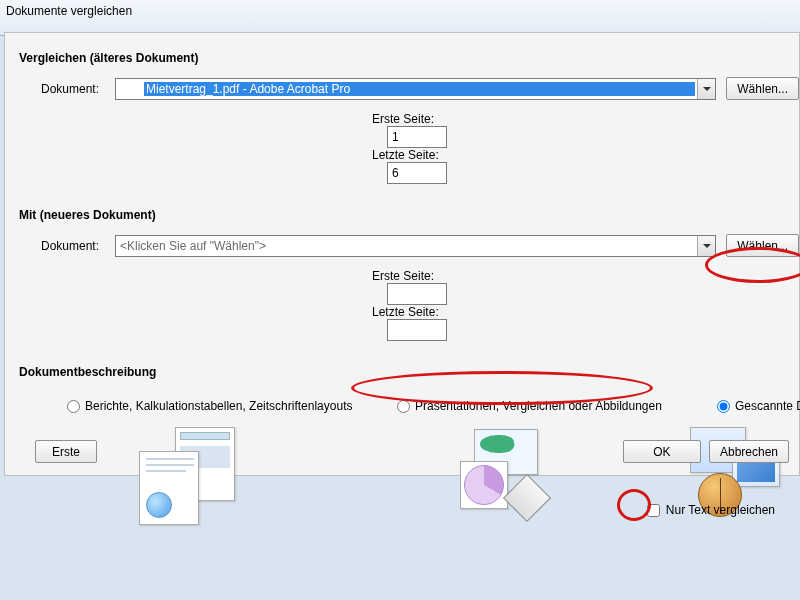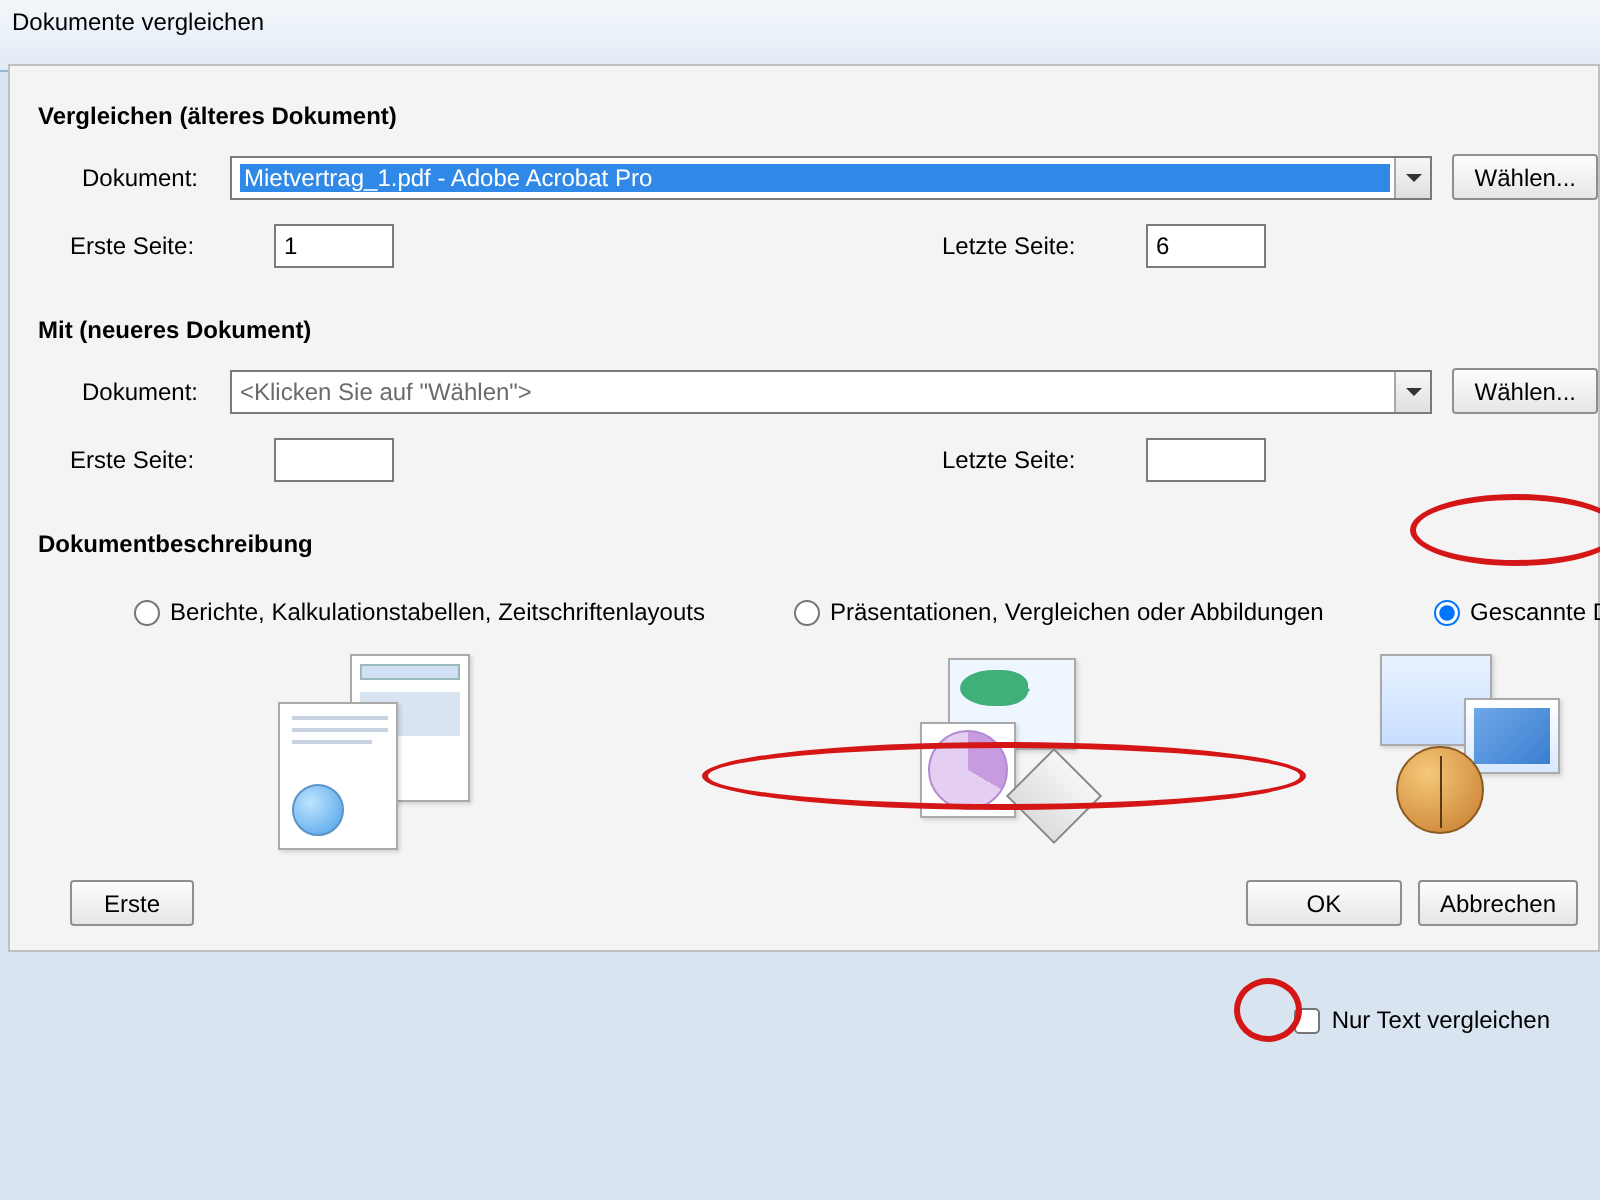--- a/index.html
+++ b/index.html
@@ -12,38 +12,38 @@
     position:absolute; left:4px; top:32px; width:796px; height:444px;
     background:#f4f4f4; border:1px solid #bfbfbf;
   }
   .section-title { font-weight:bold; padding:18px 0 10px 14px; }
   .row { display:flex; align-items:center; padding:2px 0 2px 30px; gap:10px; }
   .label { width:70px; text-align:center; text-decoration: none; }
   .dropdown {
     position:relative; flex:1; height:22px; background:#fff; border:1px solid #7a7a7a;
     display:flex; align-items:center; padding:0 20px 0 4px; max-width:610px;
   }
-  .dropdown.selected-text .dd-text { background:#3189e7; color:#fff; padding:0 2px; }
+  .dropdown.selected-text .dd-text { background:#3189e7; color:#fff; padding:0 2px;margin-left:24px; }
   .dd-text { flex:1; white-space:nowrap; overflow:hidden; font-size:12px; }
   .dd-text.placeholder { color:#6b6b6b; }
   .dd-arrow {
     position:absolute; right:0; top:0; width:18px; height:100%;
     border-left:1px solid #a8a8a8; background:linear-gradient(#f7f7f7,#dfdfdf);
     display:flex; align-items:center; justify-content:center;
   }
   .dd-arrow::after { content:""; border:4px solid transparent; border-top-color:#333; margin-top:4px; }
   .btn {
     height:23px; min-width:62px; padding:0 10px; background:linear-gradient(#fdfdfd,#e6e6e6);
     border:1px solid #8f8f8f; border-radius:2px; font-size:12px; cursor:pointer;
     display:inline-flex; align-items:center; justify-content:center;
   }
   .txt {
     height:22px; width:60px; background:#fff; border:1px solid #7a7a7a; padding:0 4px; font-size:12px;
   }
-  .pages-row { display:flex; align-items:center; padding:10px 0 6px 30px; gap:12px; }
+  .pages-row { display:flex; align-items:center; padding:10px 0 6px 30px; gap:0;flex-direction:column; }
   .pages-row .p1 { width:90px; }
   .pages-row .gap { flex:1; max-width:250px; }
   .pages-row .p2 { width:90px; }
 
   .radio-row { display:flex; align-items:flex-end; padding:10px 0 6px 24px; gap:6px;margin-left:38px; }
   .radio-group { display:flex; flex-wrap:nowrap; }
   .radio-item { display:flex; align-items:center; gap:5px; white-space:nowrap; }
   .radio-item.r1 { width:330px; }
   .radio-item.r2 { width:320px; }
   .radio-item.r3 { width:140px; }

